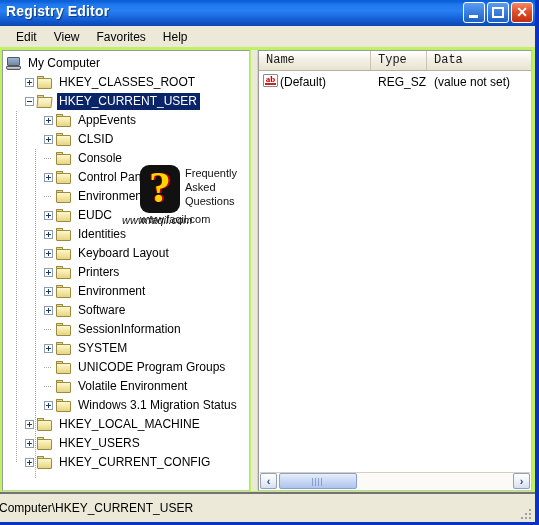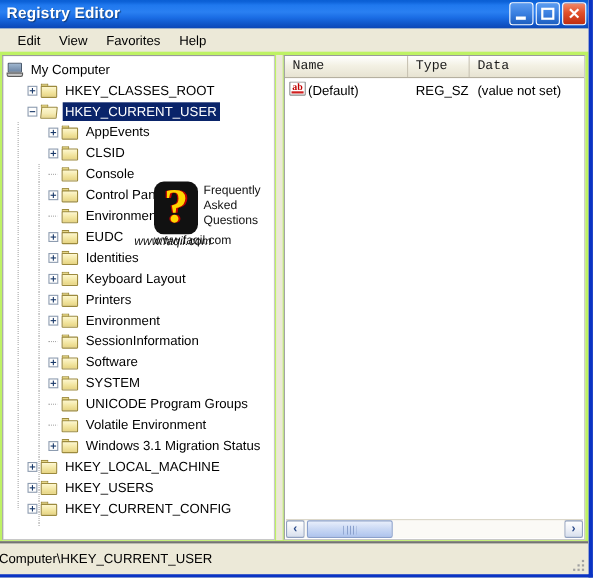--- a/index.html
+++ b/index.html
@@ -721,40 +721,40 @@
               <i class="v"></i>
             </span>
             <span class="icon-folder">
               <i class="tab"></i>
               <i class="body"></i>
             </span>
             <span class="tree-label">Environment</span>
           </div>
           <div class="tree-row">
             <span class="indent" style="width: 41px;"></span>
+            <span class="plusbox">
+              <i class="h"></i>
+              <i class="v"></i>
+            </span>
+            <span class="icon-folder">
+              <i class="tab"></i>
+              <i class="body"></i>
+            </span>
+            <span class="tree-label">Software</span>
+          </div>
+          <div class="tree-row">
+            <span class="indent" style="width: 41px;"></span>
             <span class="dotline">
               <i class="h"></i>
             </span>
             <span class="icon-folder">
               <i class="tab"></i>
               <i class="body"></i>
             </span>
             <span class="tree-label">SessionInformation</span>
-          </div>
-          <div class="tree-row">
-            <span class="indent" style="width: 41px;"></span>
-            <span class="plusbox">
-              <i class="h"></i>
-              <i class="v"></i>
-            </span>
-            <span class="icon-folder">
-              <i class="tab"></i>
-              <i class="body"></i>
-            </span>
-            <span class="tree-label">Software</span>
           </div>
           <div class="tree-row">
             <span class="indent" style="width: 41px;"></span>
             <span class="plusbox">
               <i class="h"></i>
               <i class="v"></i>
             </span>
             <span class="icon-folder">
               <i class="tab"></i>
               <i class="body"></i>

